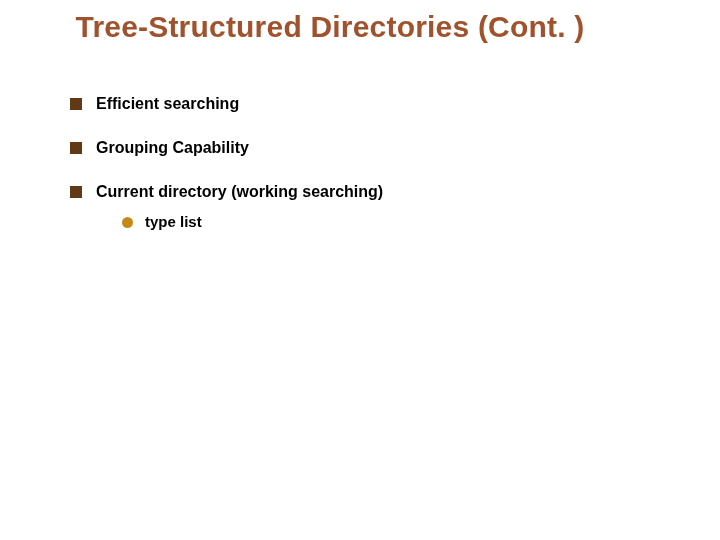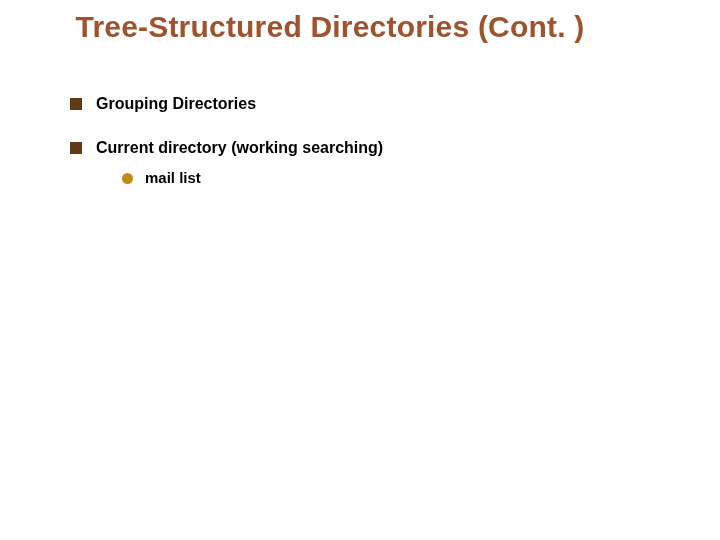--- a/index.html
+++ b/index.html
@@ -72,32 +72,36 @@
   }
 </style>
 </head>
 <body>
 
 <div class="slide">
   <div class="title">Tree-Structured Directories (Cont. )</div>
 
   <div class="body">
 
+    <div class="item-l1">
+      <div class="bullet-square"></div>
+      <div>Efficient searching</div>
+    </div>
 
     <div class="item-l1">
       <div class="bullet-square"></div>
-      <div>Grouping Directories</div>
+      <div>Grouping Capability</div>
     </div>
 
     <div class="item-l1">
       <div class="bullet-square"></div>
       <div>Current directory (working searching)</div>
     </div>
 
     <div class="sub-list">
       <div class="item-l2">
         <div class="bullet-dot"></div>
-        <div>mail list</div>
+        <div>type list</div>
       </div>
     </div>
 
   </div>
 </div>
 
 </body></html>

